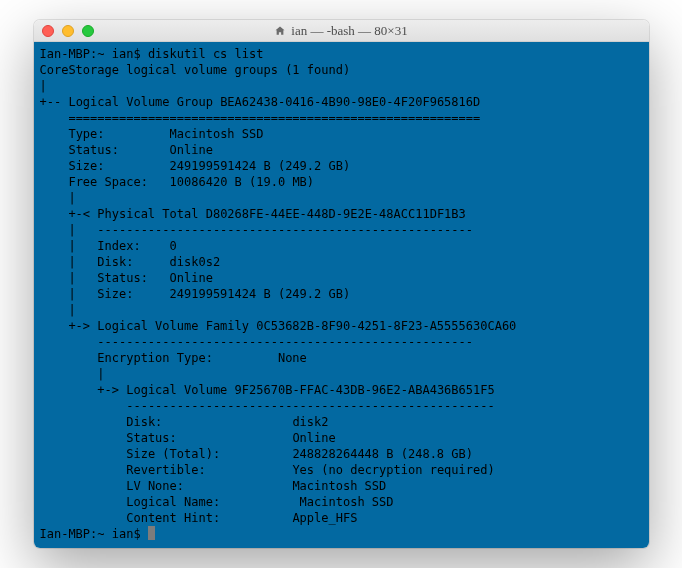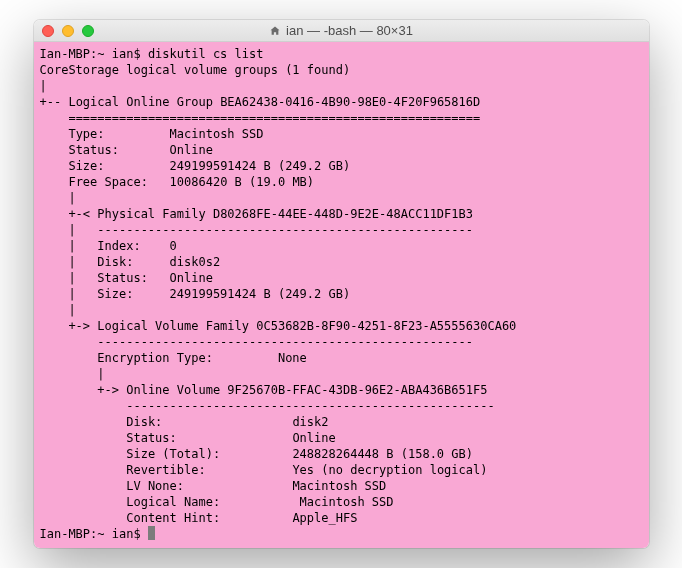--- a/index.html
+++ b/index.html
@@ -43,36 +43,36 @@
       border-radius: 50%;
     }
     .light.red { background: #ff5f56; border: 0.5px solid #e0443e; }
     .light.yellow { background: #ffbd2e; border: 0.5px solid #dea123; }
     .light.green { background: #27c93f; border: 0.5px solid #1aab29; }
     .title-center {
       position: absolute;
       left: 0;
       right: 0;
       text-align: center;
-      font-family: Liberation Sans, sans-serif;
+      font-family: Liberation Serif, serif;
       font-size: 13px;
       color: #4d4d4d;
       display: flex;
       justify-content: center;
       align-items: center;
       gap: 5px;
       pointer-events: none;
     }
     .home-icon {
       width: 12px;
       height: 12px;
       display: inline-block;
     }
     .terminal-body {
-      background: #f9a8d4;
+      background: #0369a1;
       padding: 4px 6px 6px 6px;
       font-size: 12px;
       line-height: 16px;
       color: #000;
       white-space: pre;
       font-family: "Menlo", "Monaco", "Consolas", monospace;
       min-height: 500px;
     }
     .cursor {
       display: inline-block;
@@ -98,41 +98,41 @@
         <svg viewBox="0 0 16 16" width="12" height="12" fill="#6b6b6b">
           <path d="M8 2 L14 7 L12.5 7 L12.5 13 L9.5 13 L9.5 9.5 L6.5 9.5 L6.5 13 L3.5 13 L3.5 7 L2 7 Z"></path>
         </svg>
       </span>
       <span>ian — -bash — 80×31</span>
     </div>
   </div>
   <div class="terminal-body"><span>Ian-MBP:~ ian$ </span><span>diskutil cs list</span>
 <span>CoreStorage logical volume groups (1 found)</span>
 |
-+-- <span>Logical Online Group</span> <span>BEA62438-0416-4B90-98E0-4F20F965816D</span>
++-- <span>Logical Volume Group</span> <span>BEA62438-0416-4B90-98E0-4F20F965816D</span>
     <span>=========================================================</span>
     <span>Type:</span>         <span>Macintosh SSD</span>
     <span>Status:</span>       <span>Online</span>
     <span>Size:</span>         <span>249199591424 B (249.2 GB)</span>
     <span>Free Space:</span>   <span>10086420 B (19.0 MB)</span>
     |
-    +-&lt; <span>Physical Family</span> <span>D80268FE-44EE-448D-9E2E-48ACC11DF1B3</span>
+    +-&lt; <span>Physical Total</span> <span>D80268FE-44EE-448D-9E2E-48ACC11DF1B3</span>
     |   <span>----------------------------------------------------</span>
     |   <span>Index:</span>    <span>0</span>
     |   <span>Disk:</span>     <span>disk0s2</span>
     |   <span>Status:</span>   <span>Online</span>
     |   <span>Size:</span>     <span>249199591424 B (249.2 GB)</span>
     |
     +-&gt; <span>Logical Volume Family</span> <span>0C53682B-8F90-4251-8F23-A5555630CA60</span>
         <span>----------------------------------------------------</span>
         <span>Encryption Type:</span>         <span>None</span>
         |
-        +-&gt; <span>Online Volume</span> <span>9F25670B-FFAC-43DB-96E2-ABA436B651F5</span>
+        +-&gt; <span>Logical Volume</span> <span>9F25670B-FFAC-43DB-96E2-ABA436B651F5</span>
             <span>---------------------------------------------------</span>
             <span>Disk:</span>                  <span>disk2</span>
             <span>Status:</span>                <span>Online</span>
-            <span>Size (Total):</span>          <span>248828264448 B (158.0 GB)</span>
-            <span>Revertible:</span>            <span>Yes (no decryption logical)</span>
+            <span>Size (Total):</span>          <span>248828264448 B (248.8 GB)</span>
+            <span>Revertible:</span>            <span>Yes (no decryption required)</span>
             <span>LV None:</span>               <span>Macintosh SSD</span>
             <span>Logical Name:</span>           <span>Macintosh SSD</span>
             <span>Content Hint:</span>          <span>Apple_HFS</span>
 <span>Ian-MBP:~ ian$ </span><span class="cursor"></span></div>
 </div>
 
 </body></html>

